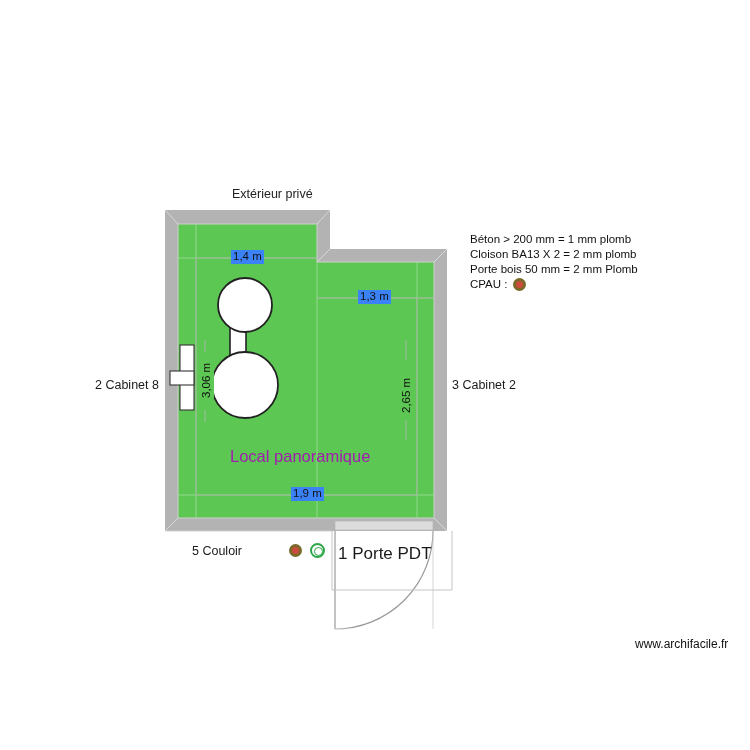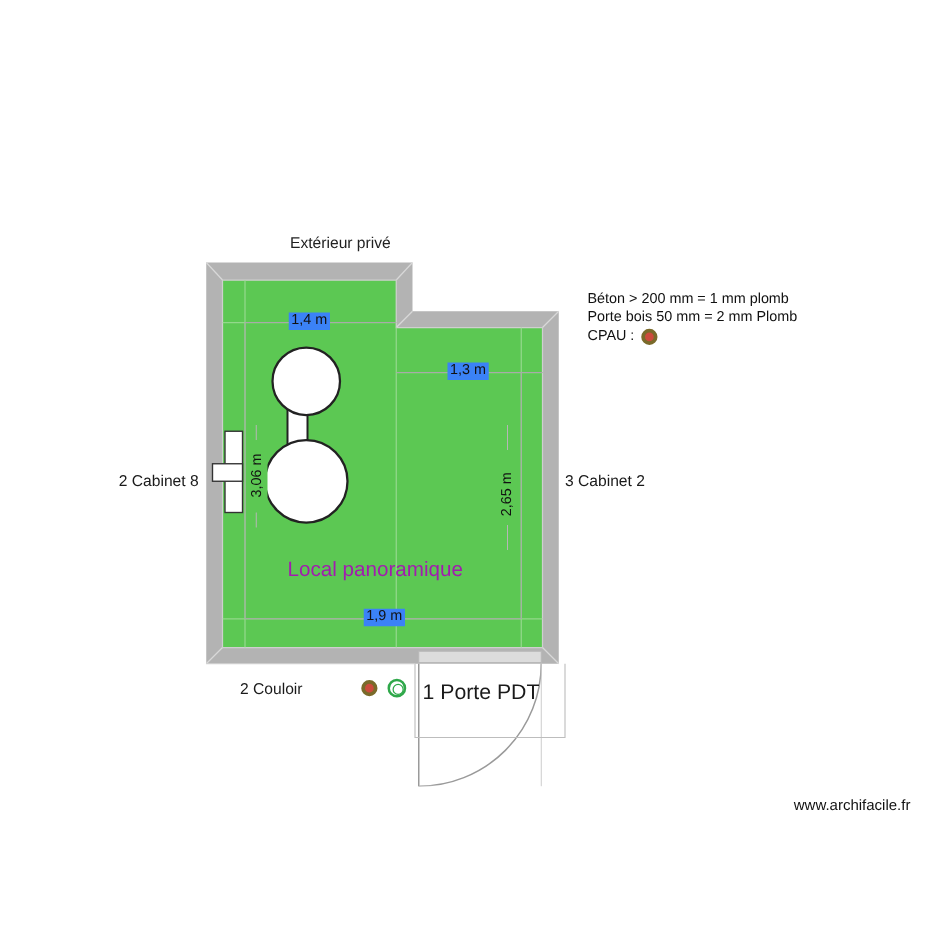--- a/index.html
+++ b/index.html
@@ -226,30 +226,31 @@
   <div class="txt dim-vert" id="dim-left-vert">3,06 m</div>
 
   <div class="txt dim-vert" id="dim-right-vert">2,65 m</div>
 
   <div class="txt" id="room-name">Local panoramique</div>
 
   <div class="txt" id="label-cabinet1">2 Cabinet 8</div>
 
   <div class="txt" id="label-cabinet2">3 Cabinet 2</div>
 
-  <div class="txt" id="label-couloir">2 Couloir</div>
+  <div class="txt" id="label-couloir">5 Couloir</div>
 
   <div class="txt" id="label-porte-pdt">1 Porte PDT</div>
 
   <span class="marker-cpau" id="marker-door-cpau"></span>
 
   <span class="marker-ring" id="marker-door-ring"></span>
 
   <div id="legend-block">
     <div class="legend-line">Béton &gt; 200 mm = 1 mm plomb</div>
+    <div class="legend-line">Cloison BA13 X 2 = 2 mm plomb</div>
     <div class="legend-line">Porte bois 50 mm = 2 mm Plomb</div>
     <div id="legend-cpau-row">
       <span>CPAU :</span>
       <span class="marker-cpau" id="marker-cpau-legend"></span>
     </div>
   </div>
 
   <div class="txt" id="footer-url">www.archifacile.fr</div>
 
 </div>

